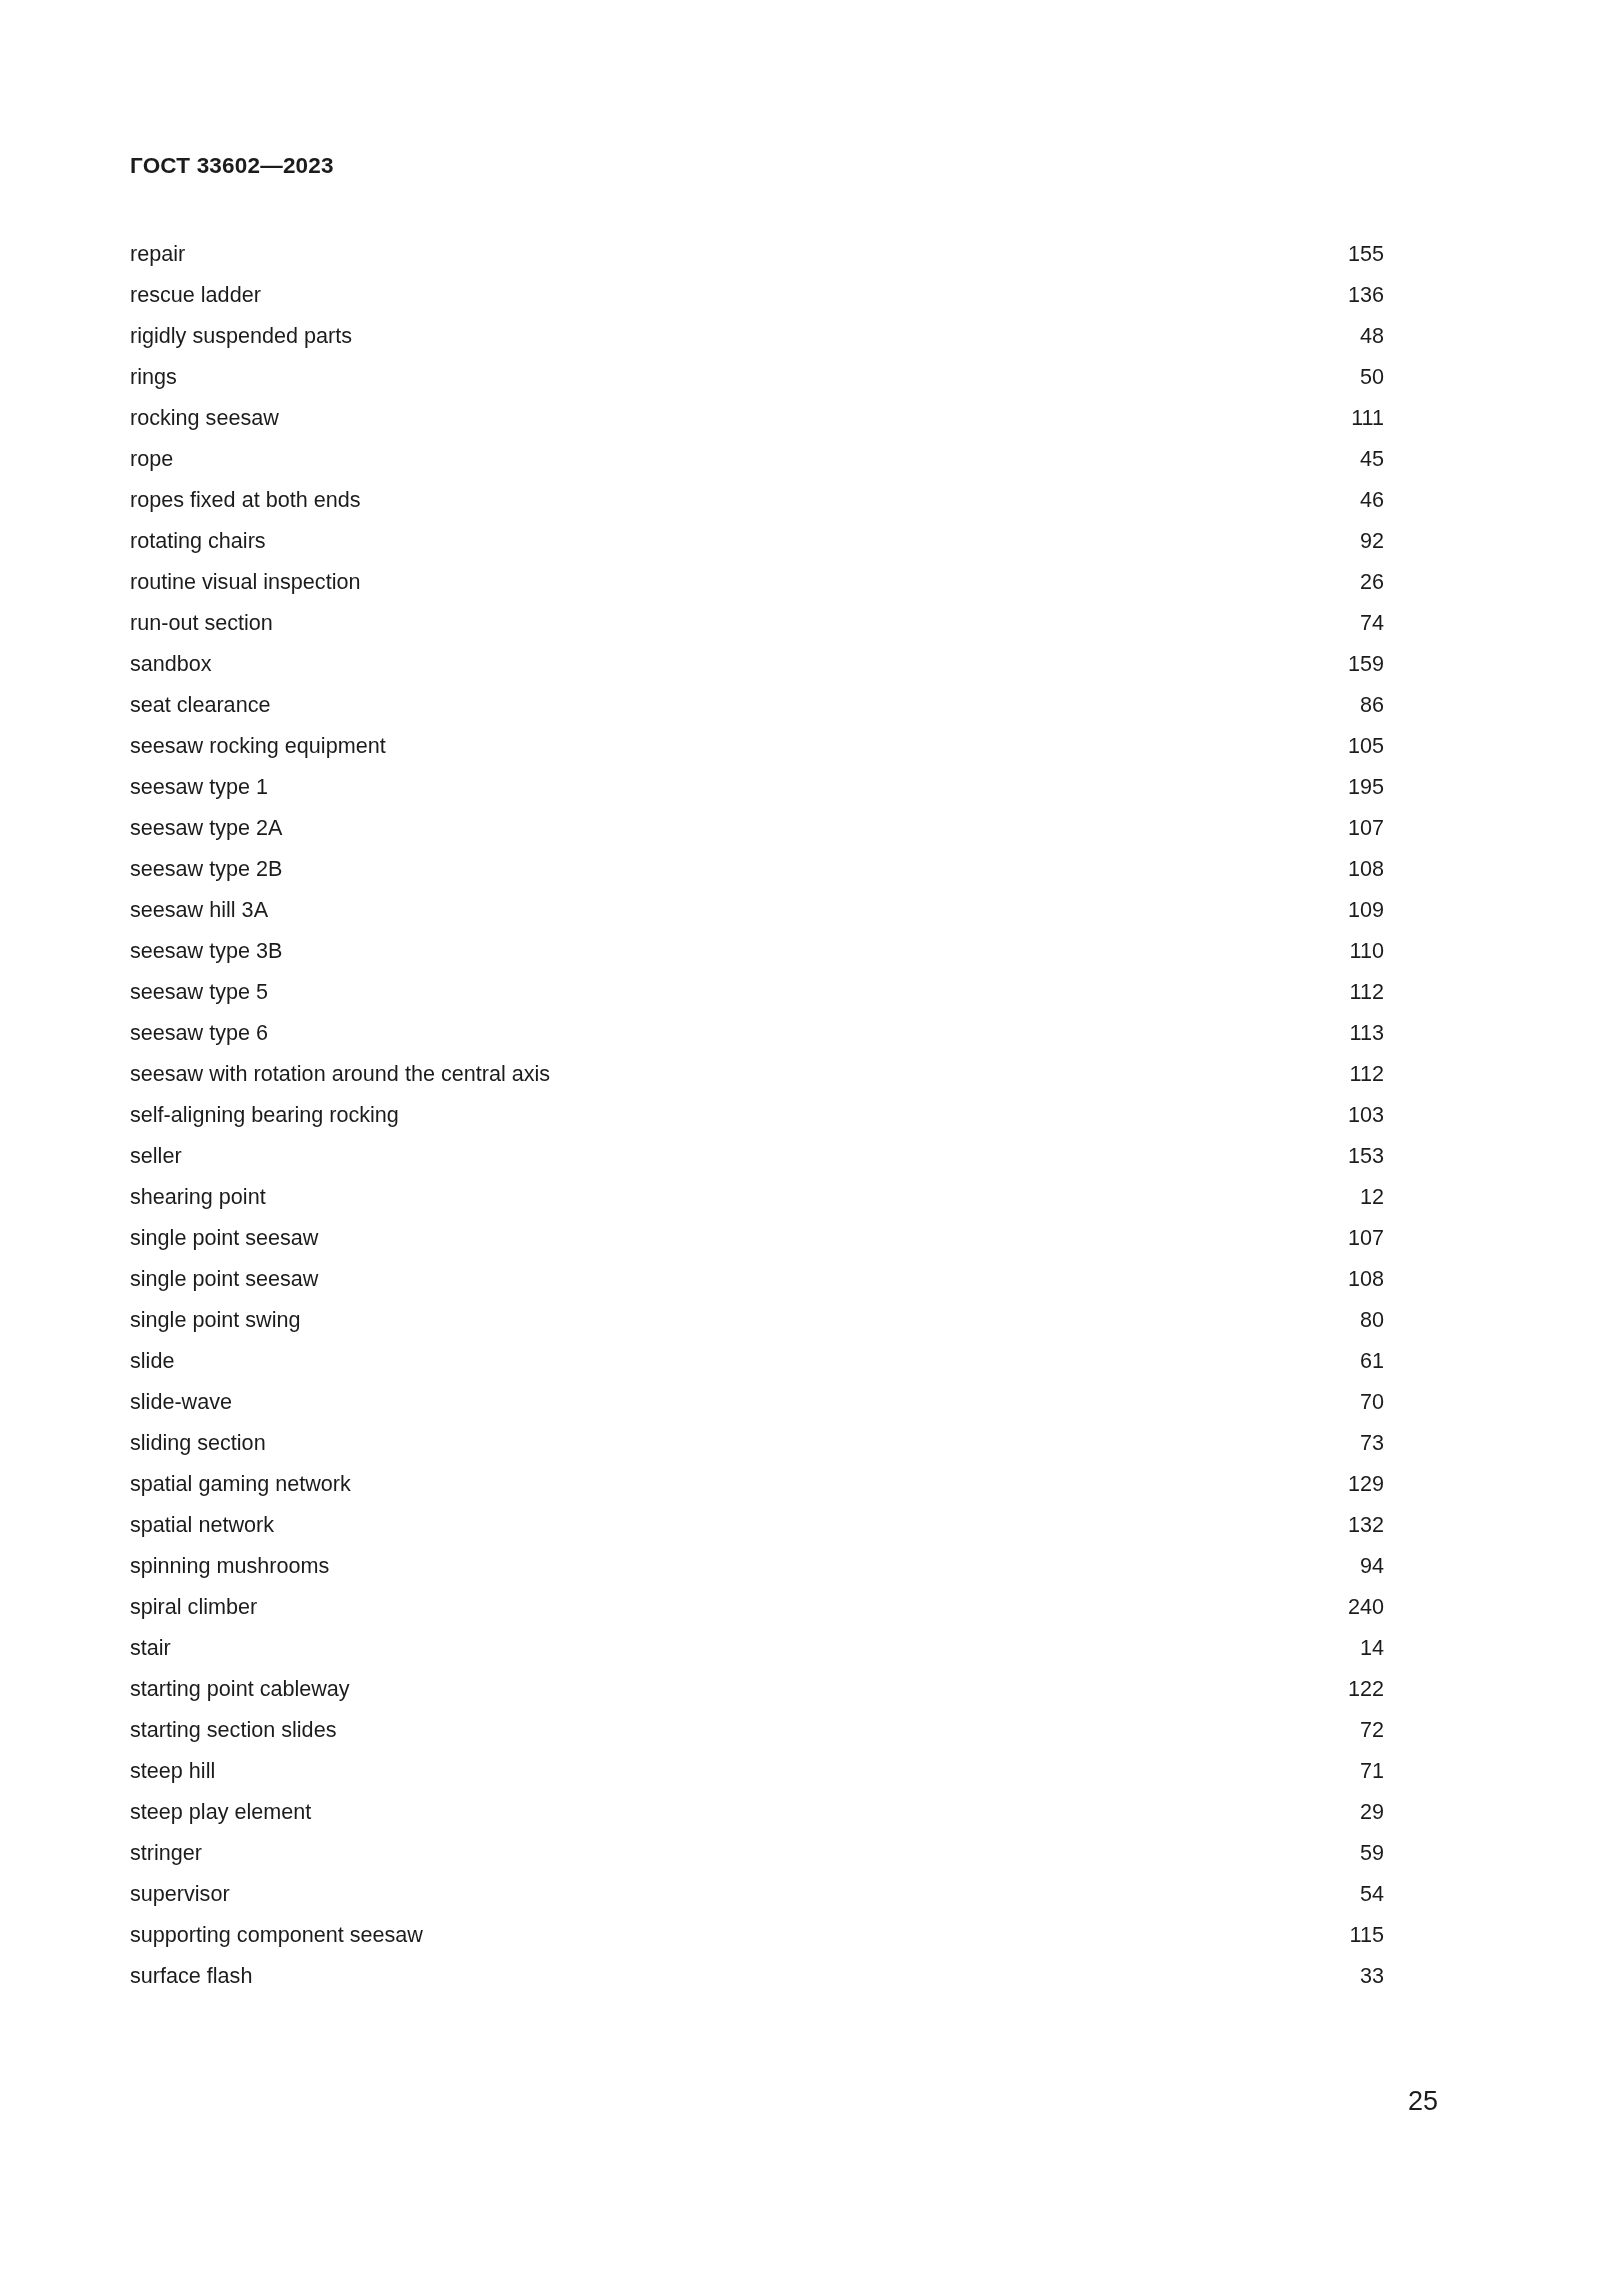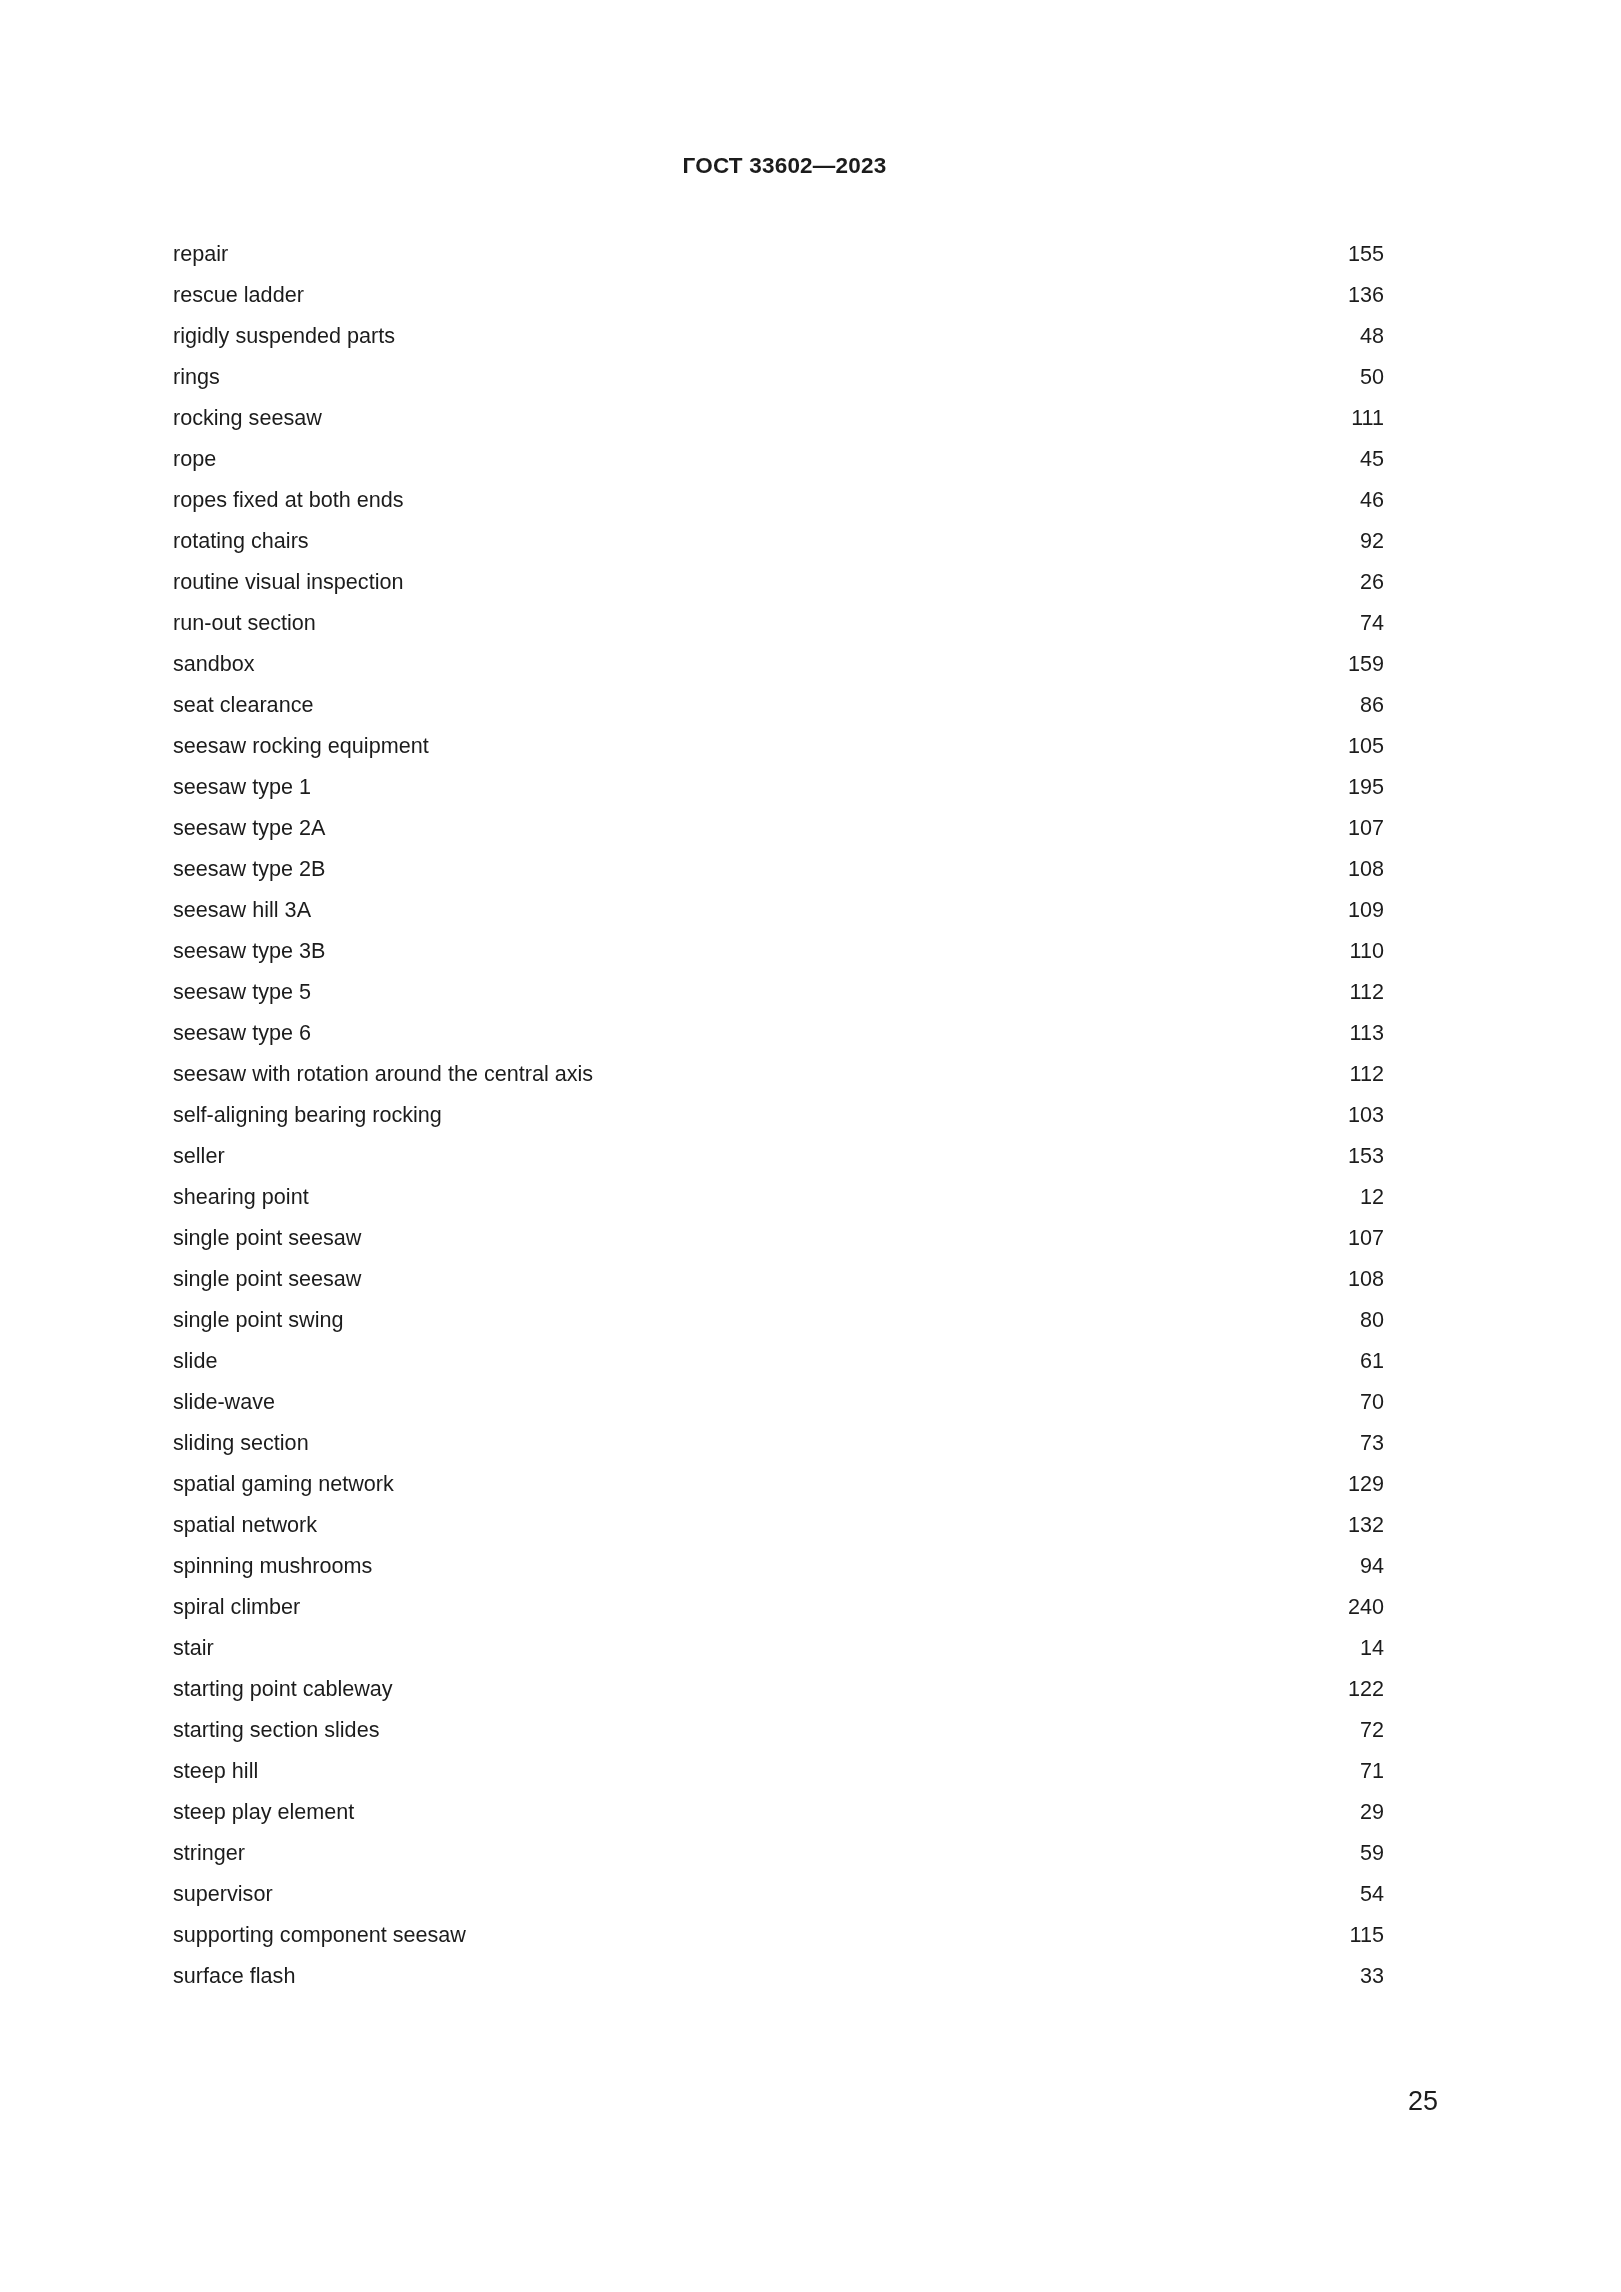--- a/index.html
+++ b/index.html
@@ -18,21 +18,21 @@
     position: absolute;
     inset: 0;
     background: #ffffff;
   }
 
   .doc-header {
     position: absolute;
     top: 153px;
     left: 130px;
     right: 182px;
-    text-align: center;
+    text-align: left;
     font-size: 22.5px;
     font-weight: bold;
     letter-spacing: 0.2px;
   }
 
   .index-list {
     position: absolute;
     top: 233px;
     left: 130px;
     width: 1254px;
@@ -41,21 +41,20 @@
   .entry-row {
     display: flex;
     justify-content: space-between;
     align-items: center;
     height: 41px;
     font-size: 21.6px;
   }
 
   .entry-row .term {
     white-space: nowrap;
-    margin-left: 43px;
   }
 
   .entry-row .page-num {
     white-space: nowrap;
     text-align: right;
   }
 
   .doc-footer {
     position: absolute;
     top: 2086px;

